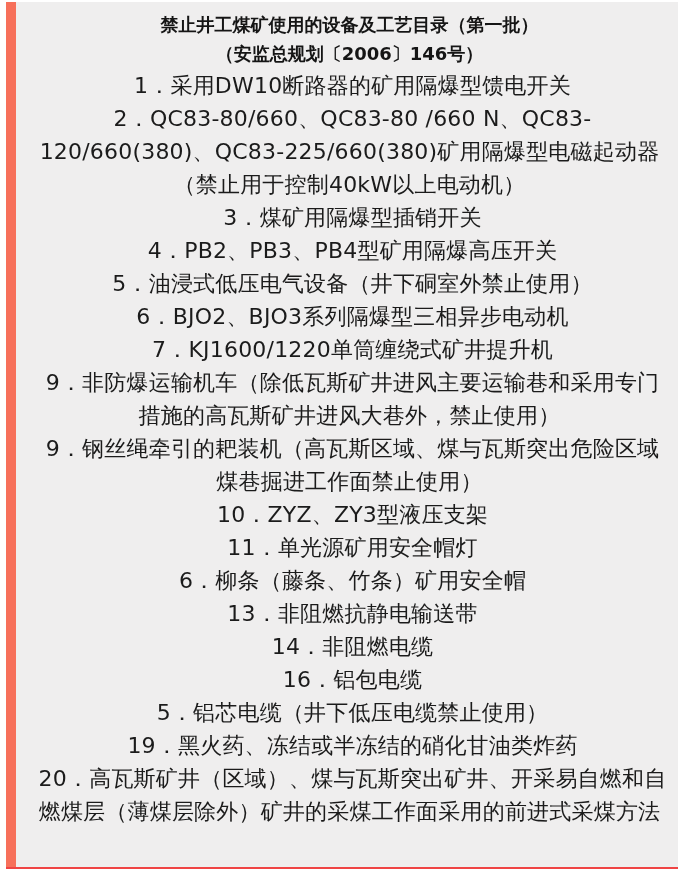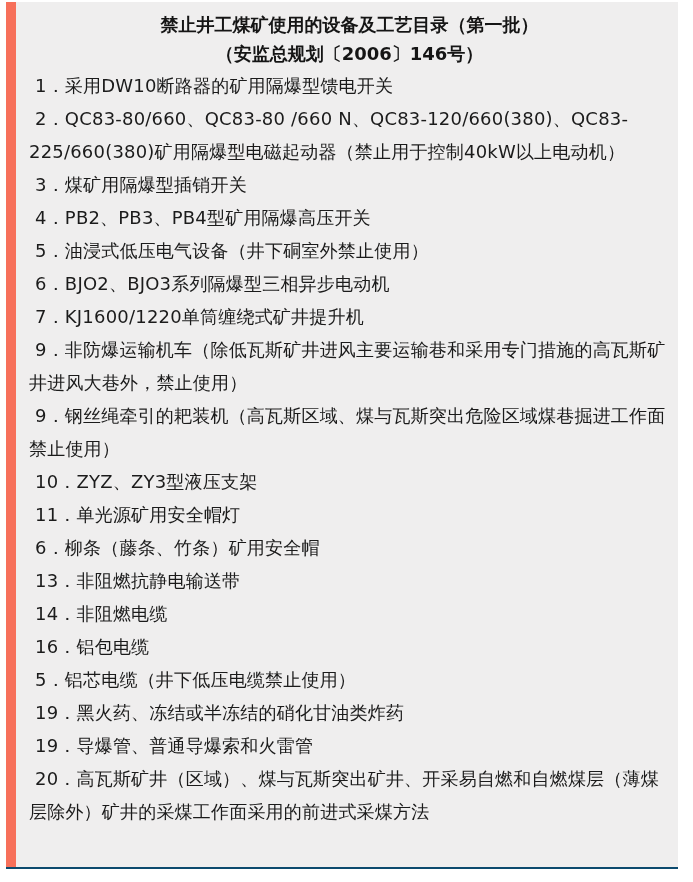--- a/index.html
+++ b/index.html
@@ -15,21 +15,21 @@
     overflow: hidden;
   }
   
   .doc-box {
     position: absolute;
     left: 6px;
     top: 2px;
     width: 672px;
     height: 867px;
     background: #efeeee;
-    border-bottom: 2px solid #0c4a6e;
+    border-bottom: 2px solid #ef4444;
     box-sizing: border-box;
   }
   
   .accent-stripe {
     position: absolute;
     left: 0;
     top: 0;
     bottom: 0;
     width: 10px;
     background: #f7705a;
@@ -46,22 +46,23 @@
   }
   .title-block {
     text-align: center;
     font-weight: bold;
     font-size: 18px;
     line-height: 29px;
     color: #151515;
   }
   .items {
     margin-top: 1px;
-    font-size: 18px;
+    font-size: 22px;
     line-height: 33px;
+    text-align: center;
   }
   .items p {
     margin: 0;
     padding: 0;
     text-indent: 6px;               
     letter-spacing: 0.2px;
   }
 </style>
 </head>
 <body>
@@ -84,17 +85,16 @@
       <p>9．非防爆运输机车（除低瓦斯矿井进风主要运输巷和采用专门措施的高瓦斯矿井进风大巷外，禁止使用）</p>
       <p>9．钢丝绳牵引的耙装机（高瓦斯区域、煤与瓦斯突出危险区域煤巷掘进工作面禁止使用）</p>
       <p>10．ZYZ、ZY3型液压支架</p>
       <p>11．单光源矿用安全帽灯</p>
       <p>6．柳条（藤条、竹条）矿用安全帽</p>
       <p>13．非阻燃抗静电输送带</p>
       <p>14．非阻燃电缆</p>
       <p>16．铝包电缆</p>
       <p>5．铝芯电缆（井下低压电缆禁止使用）</p>
       <p>19．黑火药、冻结或半冻结的硝化甘油类炸药</p>
-      <p>19．导爆管、普通导爆索和火雷管</p>
       <p>20．高瓦斯矿井（区域）、煤与瓦斯突出矿井、开采易自燃和自燃煤层（薄煤层除外）矿井的采煤工作面采用的前进式采煤方法</p>
     </div>
   </div>
 </div>
 
 </body></html>

